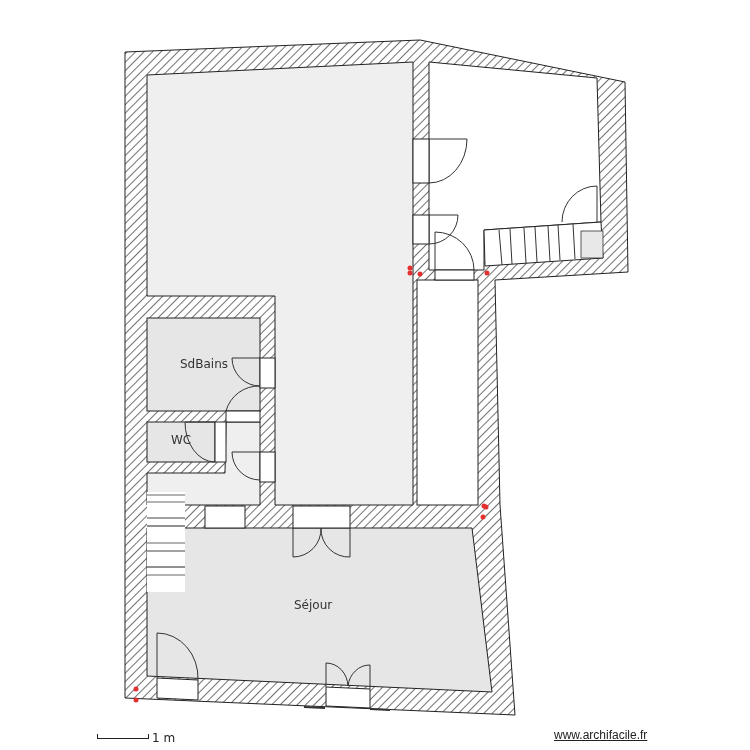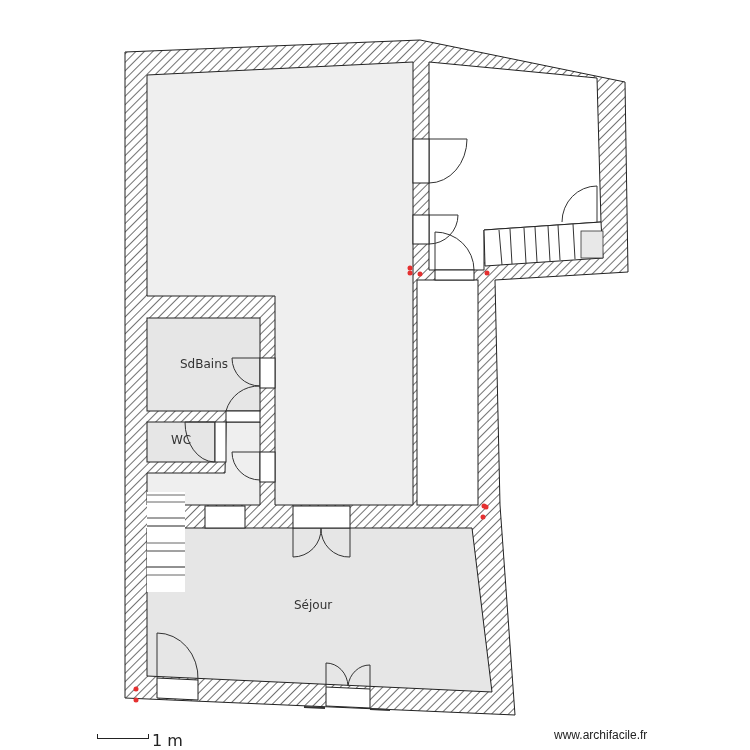--- a/index.html
+++ b/index.html
@@ -1,21 +1,21 @@
 <!DOCTYPE html>
 <html><head>
 <meta charset="utf-8">
 <style>
   html, body { margin: 0; padding: 0; background: #ffffff; }
   body { width: 750px; height: 750px; position: relative; overflow: hidden; font-family: "DejaVu Sans", sans-serif; }
   #plan { position: absolute; left: 0; top: 0; width: 750px; height: 750px; }
   .room-label { font-family: "DejaVu Sans", sans-serif; font-size: 12px; fill: #333333; }
-  .scale-label { position: absolute; left: 152px; top: 731px; font-size: 16px; color: #222; font-family: "DejaVu Sans", sans-serif; }
+  .scale-label { position: absolute; left: 152px; top: 731px; font-size: 12px; color: #222; font-family: "DejaVu Sans", sans-serif; }
   .scale-bar { position: absolute; left: 97px; top: 734px; width: 50px; height: 4px; border-left: 1px solid #222; border-right: 1px solid #222; border-bottom: 1px solid #222; }
-  .credit { position: absolute; left: 554px; top: 728px; font-size: 12px; color: #222; font-family: "Liberation Sans", sans-serif; }
+  .credit { position: absolute; left: 554px; top: 728px; font-size: 12px; color: #222; font-family: "Liberation Sans", sans-serif; text-decoration: underline; }
 </style>
 </head>
 <body>
 
 <svg id="plan" viewBox="0 0 750 750" xmlns="http://www.w3.org/2000/svg">
   <defs>
     <pattern id="hatch" patternUnits="userSpaceOnUse" width="6" height="6" patternTransform="rotate(45)">
       <rect width="6" height="6" fill="#ffffff"></rect>
       <line x1="0" y1="0" x2="0" y2="6" stroke="#333" stroke-width="1.4"></line>
     </pattern>

